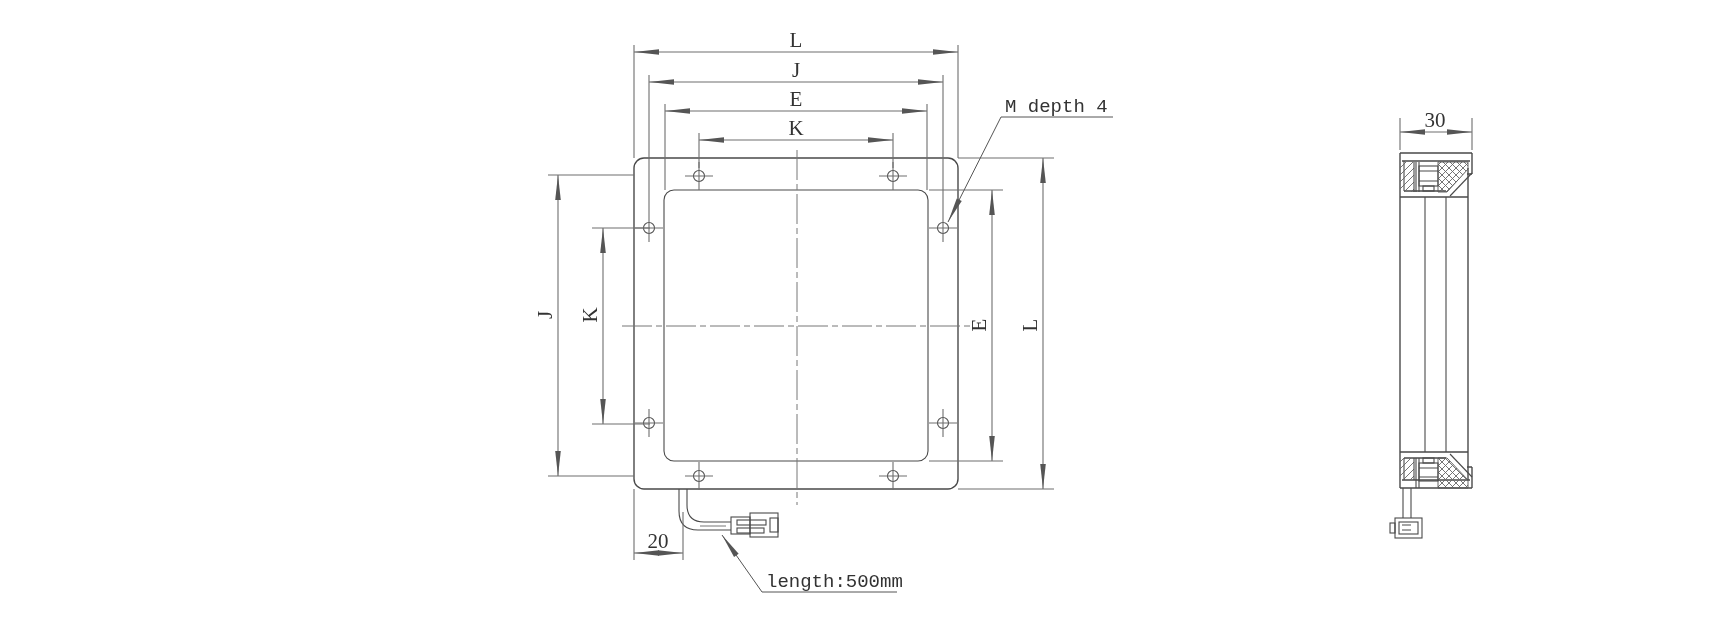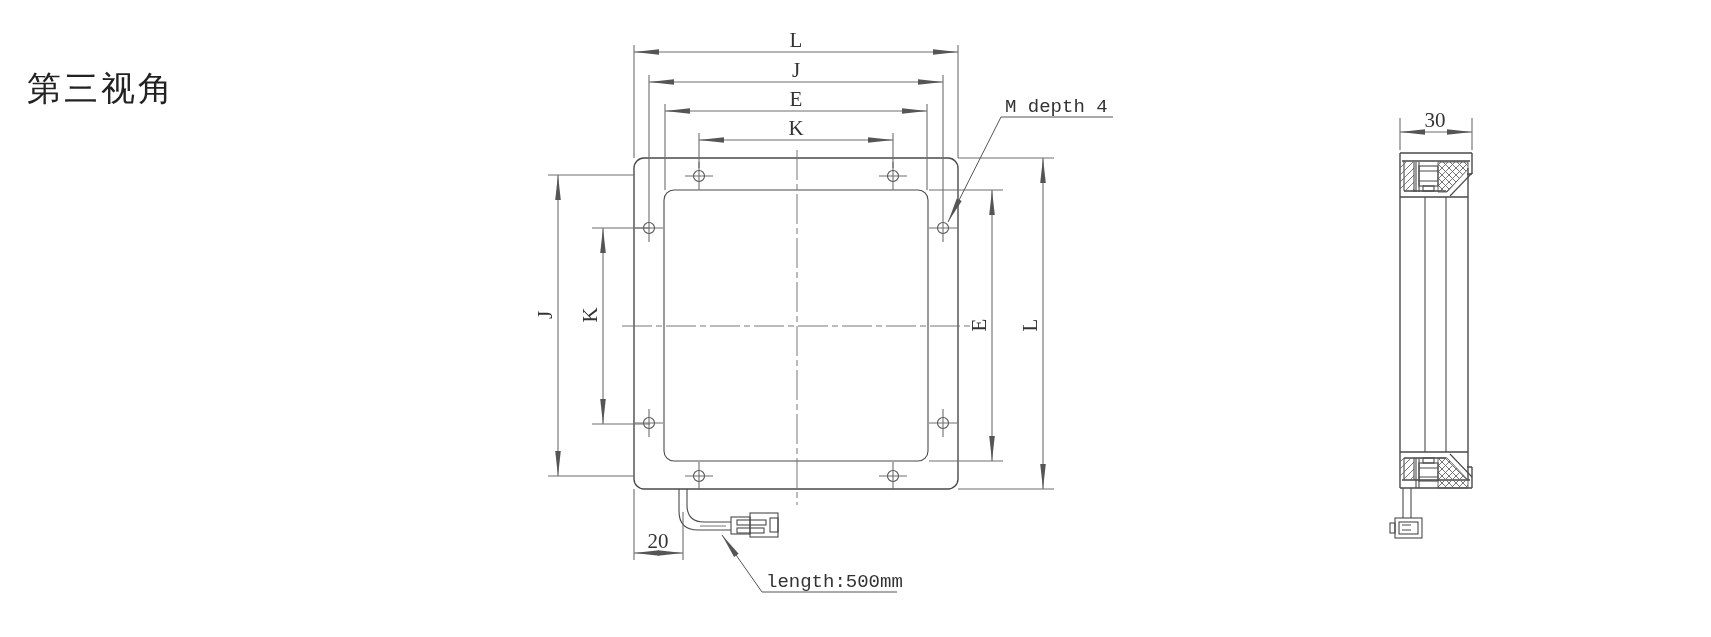--- a/index.html
+++ b/index.html
@@ -15,21 +15,20 @@
   .obj{stroke:#4a4a4a;stroke-width:1.4;fill:none;}
   .obj2{stroke:#4a4a4a;stroke-width:1.1;fill:none;}
   .dim{stroke:#6e6e6e;stroke-width:1.1;fill:none;}
   .cl{stroke:#777;stroke-width:1;fill:none;stroke-dasharray:30 4 6 4;}
   .hl{stroke:#555;stroke-width:1;fill:none;}
 </style>
 </head>
 <body>
 
 <div class="canvas">
-  <div class="title">第三视角</div>
 
   <svg width="1711" height="637" viewBox="0 0 1711 637">
     <defs>
       <marker id="arr" viewBox="0 0 27 8" refX="26" refY="3.5" markerWidth="27" markerHeight="8" markerUnits="userSpaceOnUse" orient="auto-start-reverse">
         <path d="M26,3.5 L1,0.7 L1,6.3 Z" fill="#555"></path>
       </marker>
       <pattern id="ph1" width="7" height="7" patternUnits="userSpaceOnUse">
         <path d="M0,7 L7,0" stroke="#666" stroke-width="0.9"></path>
       </pattern>
       <pattern id="ph2" width="7" height="7" patternUnits="userSpaceOnUse">

